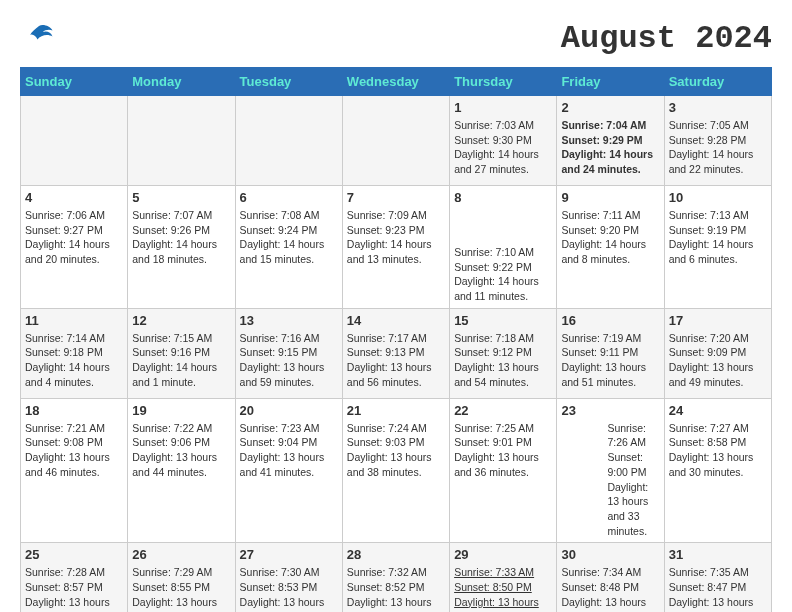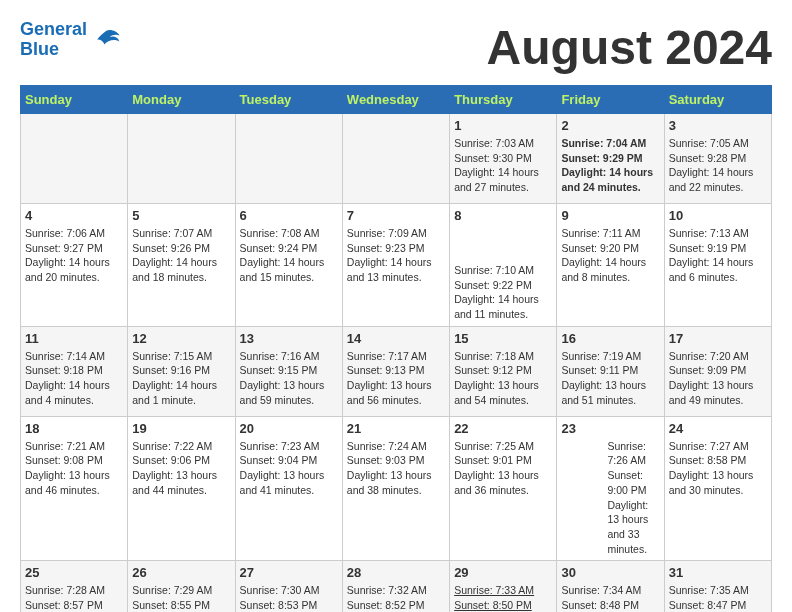--- a/index.html
+++ b/index.html
@@ -31,36 +31,37 @@
     }
     .logo-bird {
       width: 30px;
       height: 30px;
       margin-left: 4px;
     }
     .title-block {
       text-align: right;
     }
     .month-year {
-      font-size: 48px;
+      font-size: 32px;
       font-weight: bold;
       color: #333;
+      font-family: Liberation Mono, monospace;
     }
     .location {
       font-size: 16px;
       color: #333;
     }
     table {
       width: 100%;
       border-collapse: collapse;
       font-size: 11px;
     }
     thead th {
       background-color: #2a6db5;
-      color: #bef264;
+      color: #5eead4;
       padding: 6px 4px;
       text-align: left;
       font-size: 13px;
       border: 1px solid #2a6db5;
     }
     tbody td {
       border: 1px solid #ccc;
       vertical-align: top;
       padding: 4px;
       height: 90px;
@@ -86,26 +87,20 @@
     }
     tbody tr:nth-child(odd) td.empty {
       background: #f5f5f5 !important;
     }
   </style>
 </head>
 <body>
 
 <div class="header">
   <div class="logo">
-    <div>
-      <div class="logo-text">
-        <span>General</span><br>
-        <span style="color:#1a6db5">Blue</span>
-      </div>
-    </div>
     <svg class="logo-bird" viewBox="0 0 40 40">
       <path d="M20 8 C25 5, 35 8, 38 14 C34 12, 28 13, 25 16 C30 14, 36 16, 38 22 C32 18, 22 20, 18 26 C16 22, 12 18, 8 20 C10 16, 15 12, 20 8Z" fill="#1a6db5"></path>
     </svg>
   </div>
   <div class="title-block">
     <div class="month-year">August 2024</div>
   </div>
 </div>
 
 <table>

